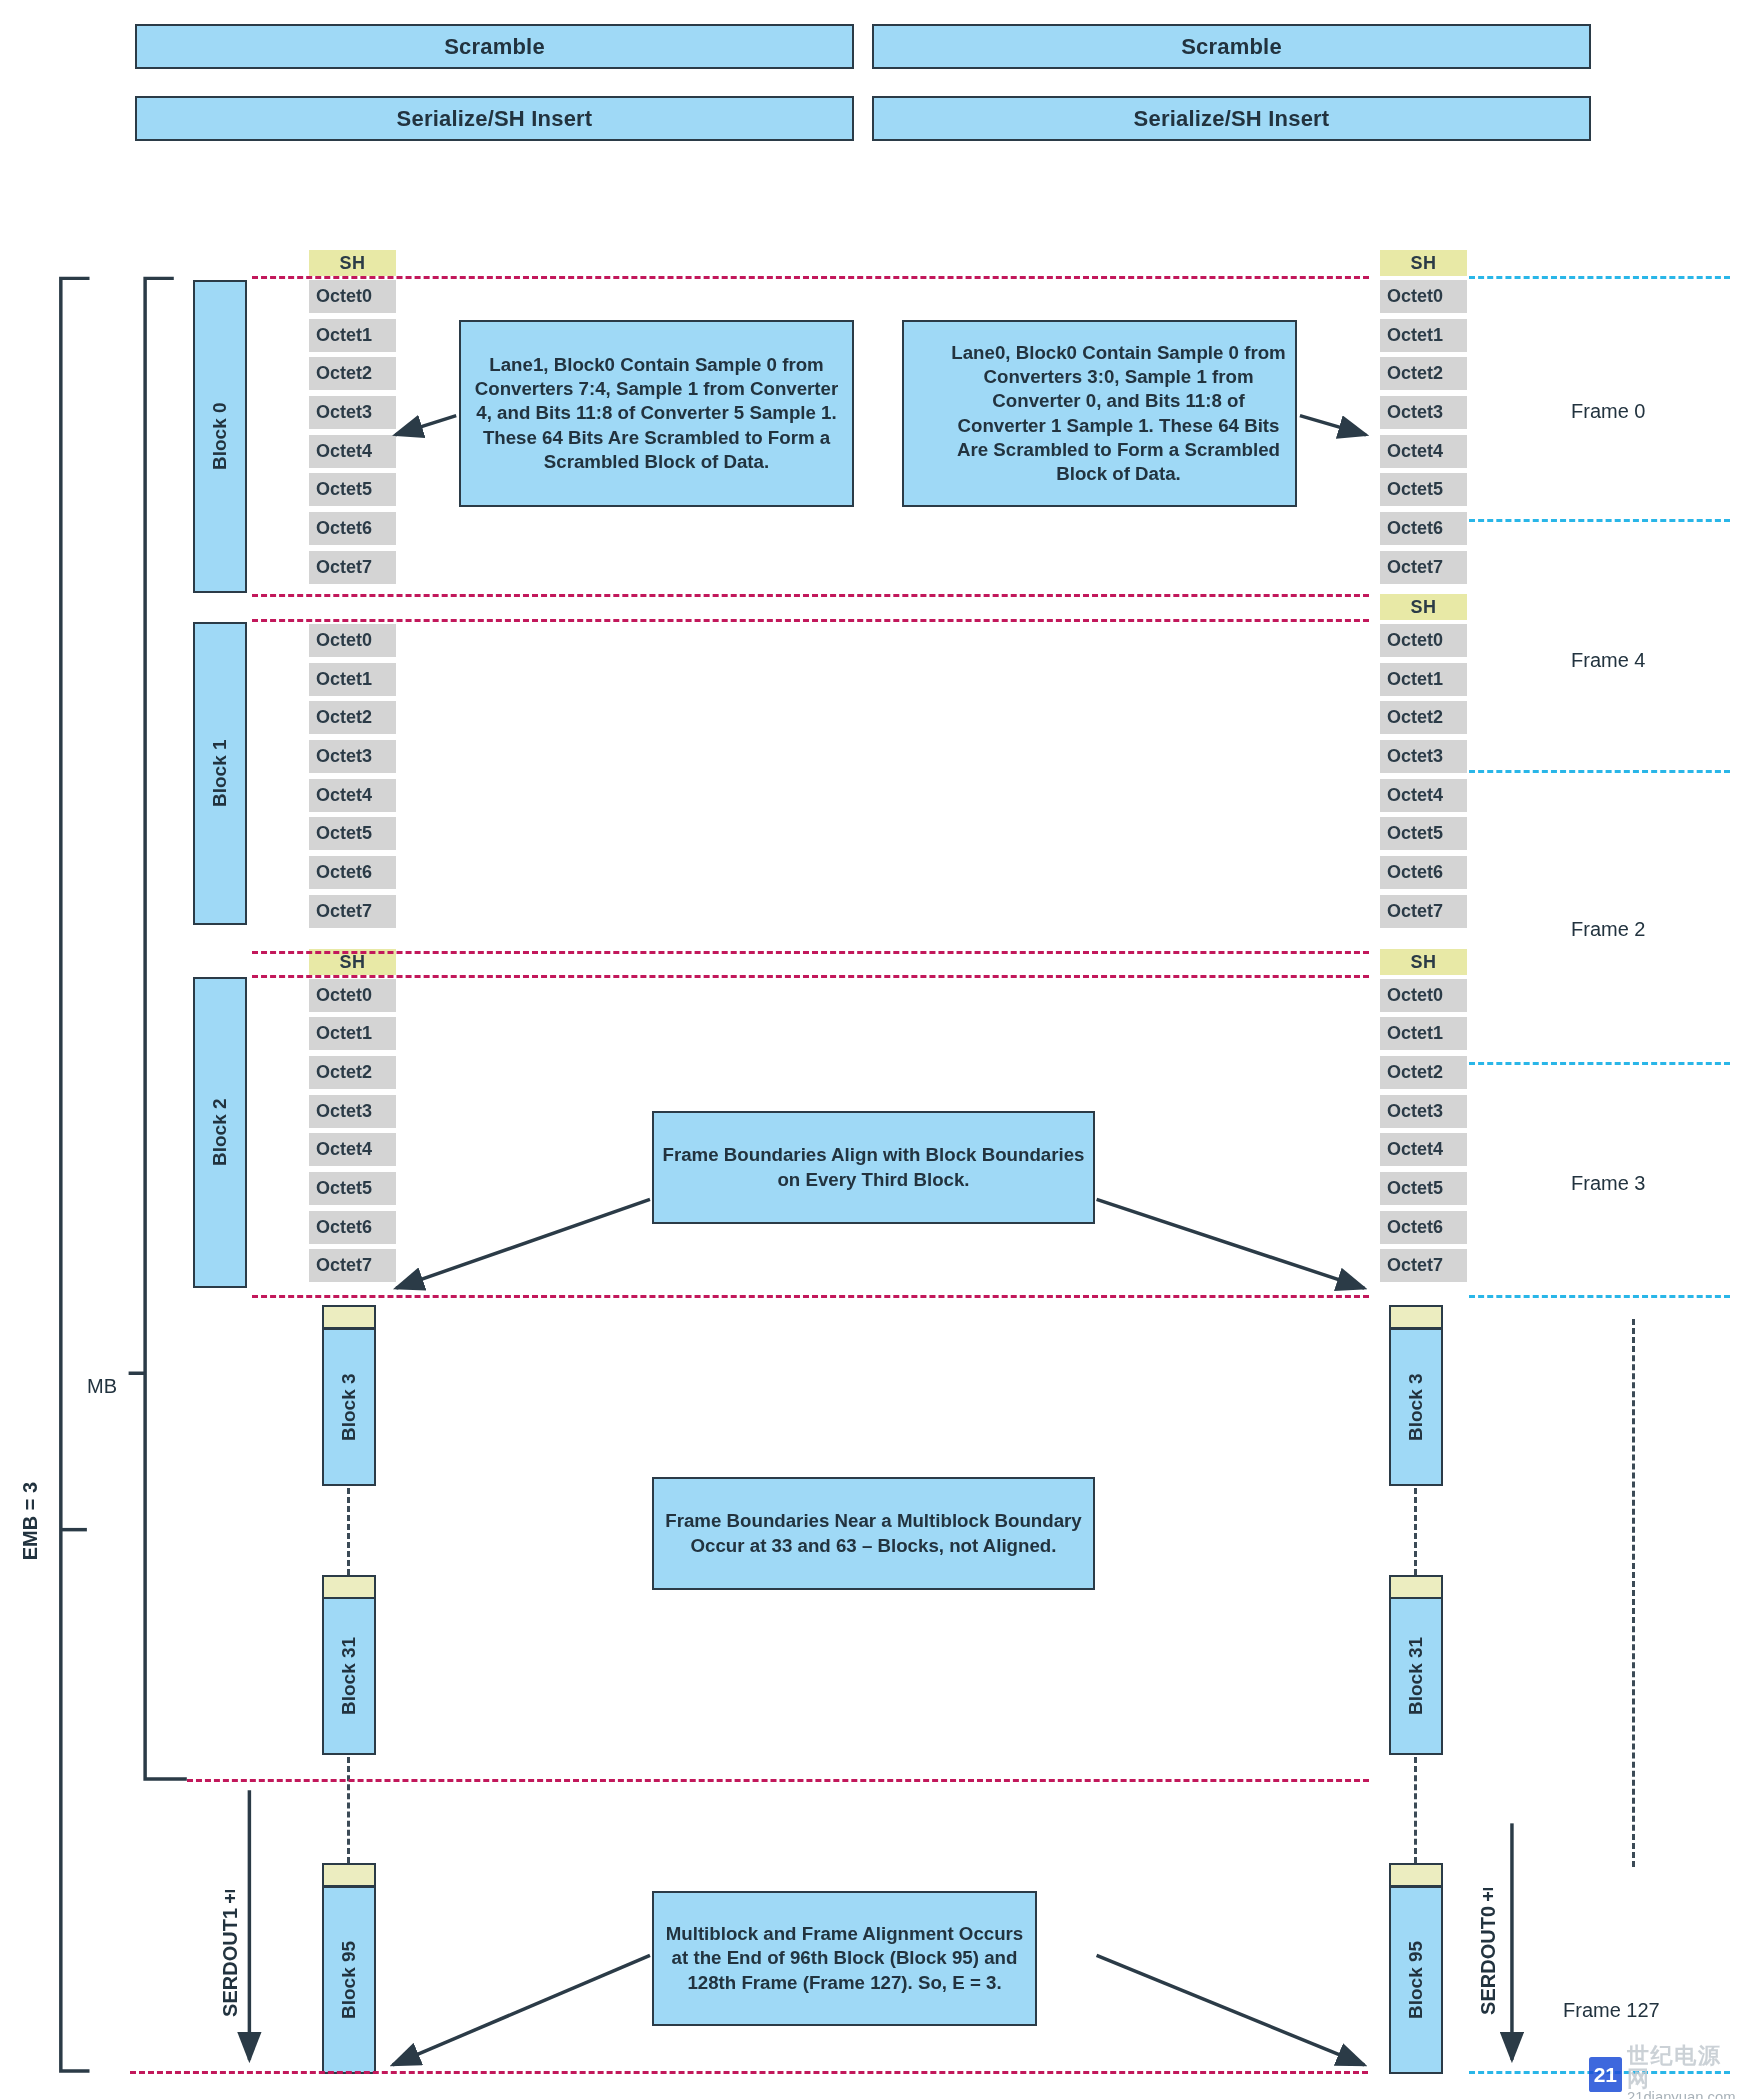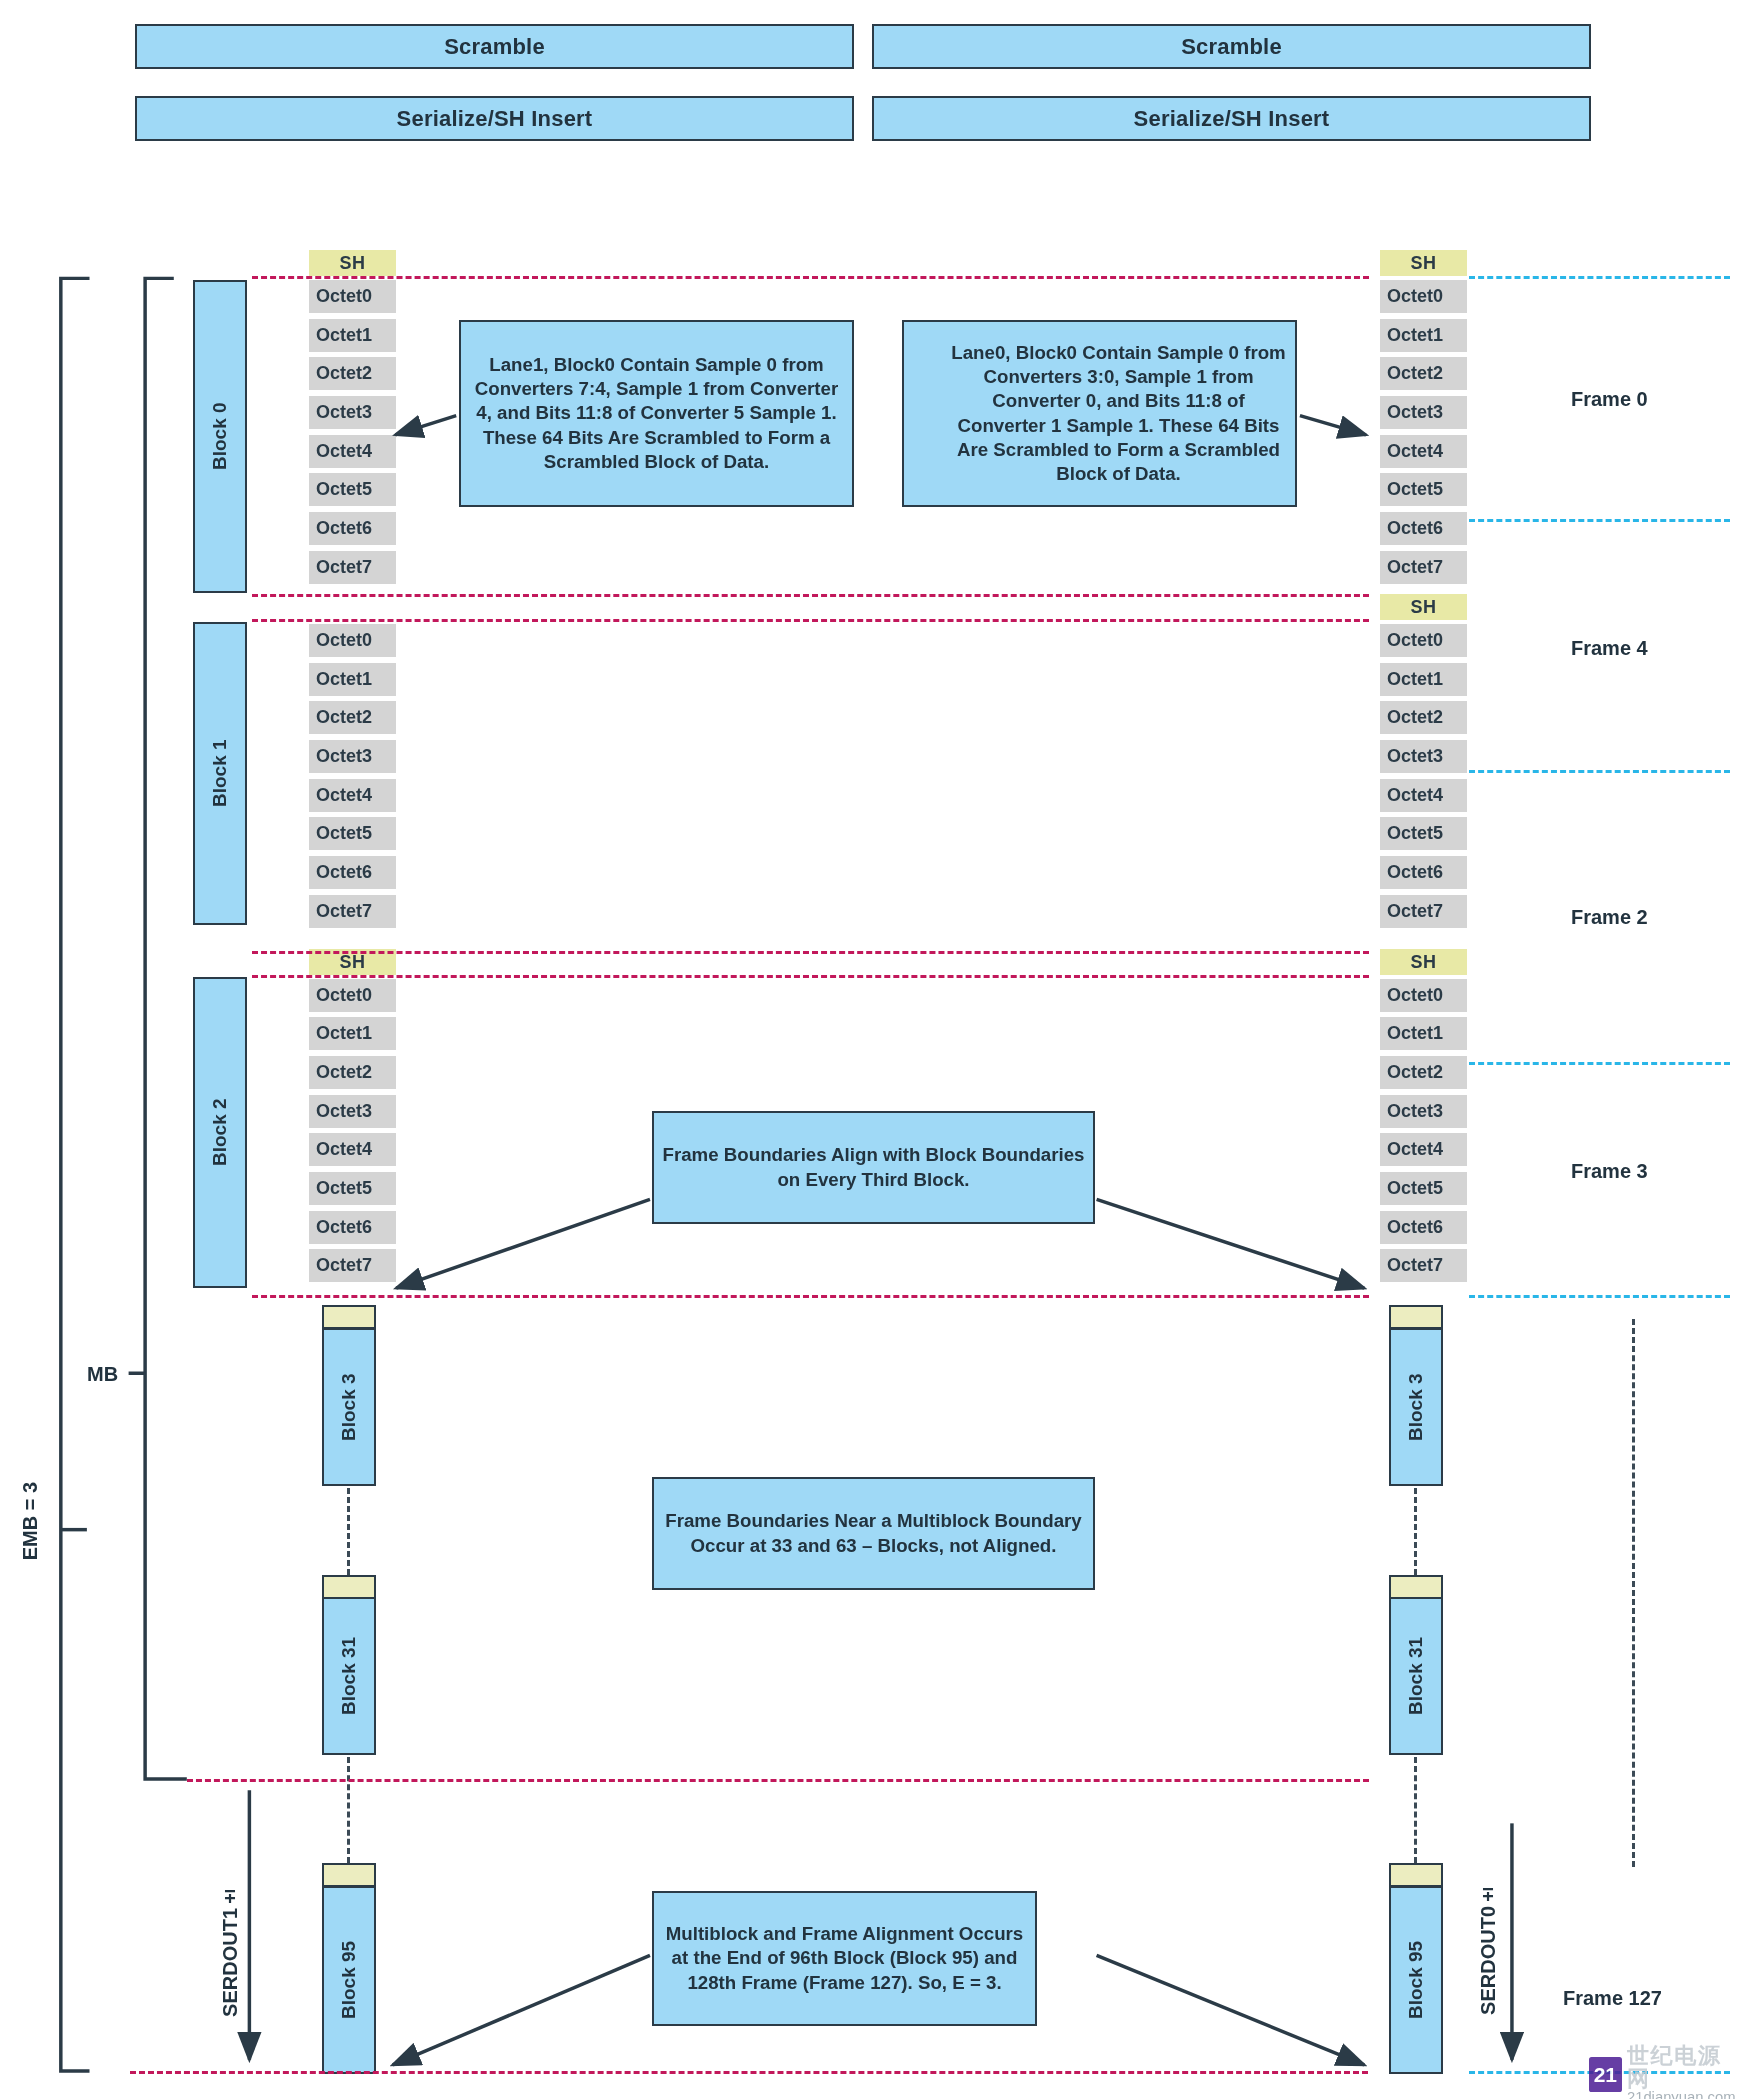--- a/index.html
+++ b/index.html
@@ -118,23 +118,24 @@
   .vdash{
     position:absolute;
     width:0;
     border-left:3.5px dashed #3b4a56;
   }
 
   
   .framelabel{
     position:absolute;
     font-size:20px;
-    font-weight:bold;
+    font-weight:normal;
     color:#22333f;
     white-space:nowrap;
+    margin-top:12px;
   }
   .vlabel{
     position:absolute;
     writing-mode:vertical-rl;
     transform:rotate(180deg);
     font-size:20px;
     font-weight:bold;
     color:#22333f;
     white-space:nowrap;
   }
@@ -144,21 +145,21 @@
   
   .wm{
     position:absolute;
     display:flex;
     align-items:center;
     gap:5.2px;
     opacity:.85;
   }
   .wm-mark{
     width:35px;height:35px;
-    background:#4c1d95;
+    background:#1d4ed8;
     color:#fff;
     font-size:21px;font-weight:bold;
     display:flex;align-items:center;justify-content:center;
     border-radius:2.6px;
   }
   .wm-cn{font-size:22px;font-weight:bold;color:#c3cad0;letter-spacing:1.7px;}
   .wm-url{font-size:14.8px;color:#9aa5ad;}
   .wm-stack{display:flex;flex-direction:column;line-height:1.05;}
 </style>
 </head>

